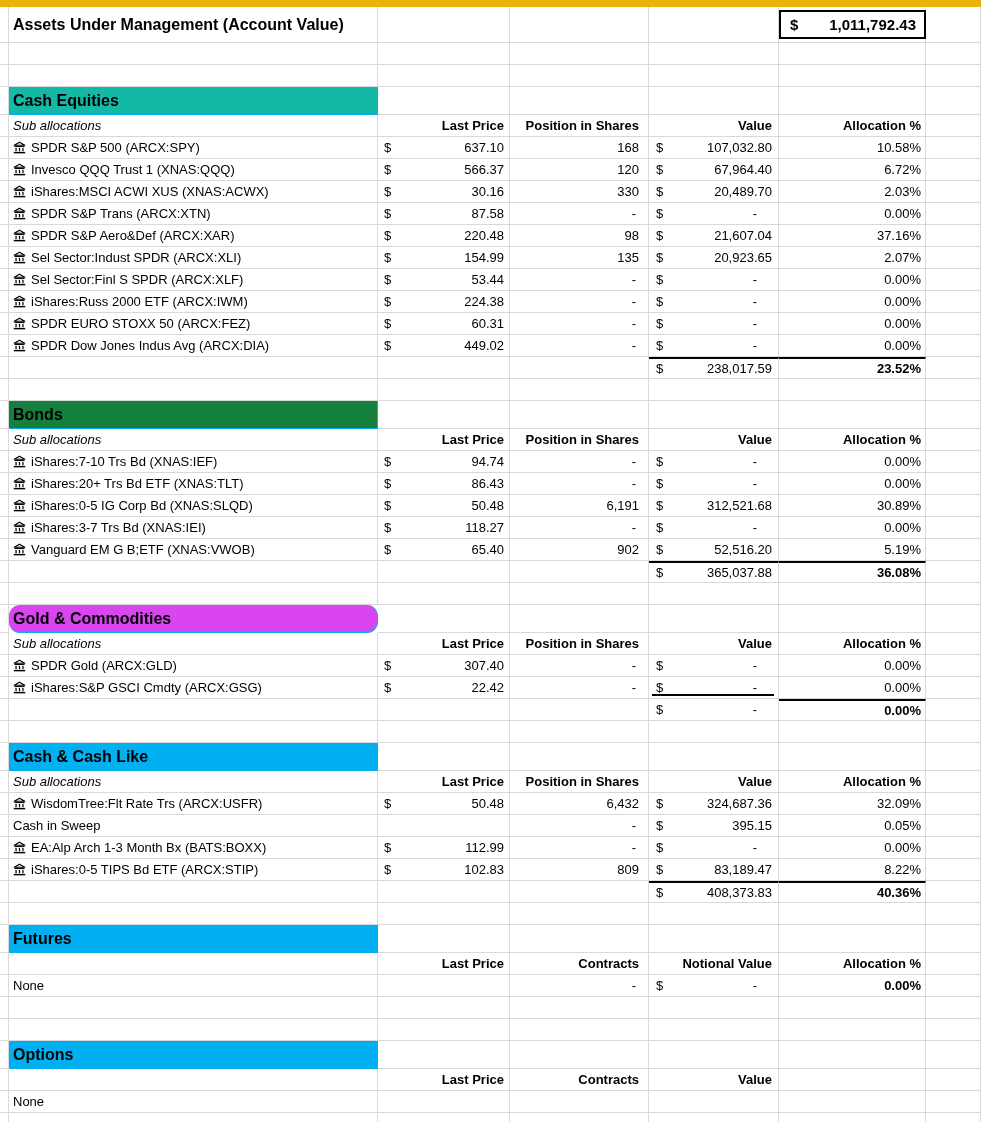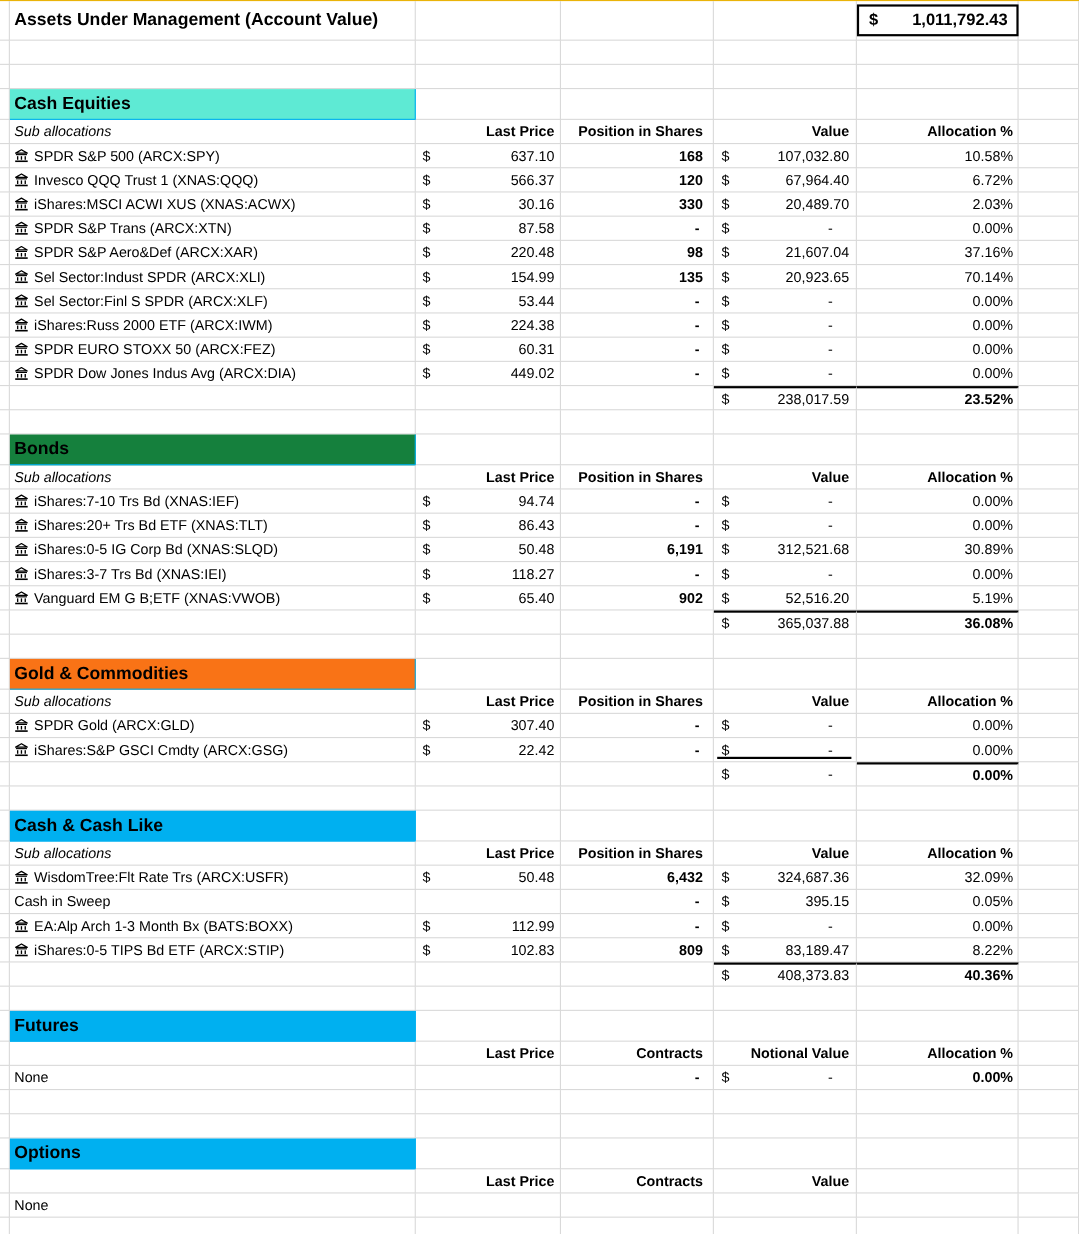--- a/index.html
+++ b/index.html
@@ -1,27 +1,27 @@
 <!DOCTYPE html>
 <html><head>
 <meta charset="utf-8">
 <style>
   * { box-sizing: border-box; }
   html,body { margin:0; padding:0; background:#fff; }
   body { font-family:"Liberation Sans","DejaVu Sans",sans-serif; color:#000; }
-  .sheet { width:981px; height:1122px; overflow:hidden; background:#fff; border-top:1px solid #eab308; }
+  .sheet { width:981px; height:1122px; overflow:hidden; background:#fff; border-top:7px solid #eab308; }
   .row { display:flex; width:981px; height:22px; }
   .row.h-title { height:36px; }
   .row.h-section { height:28px; }
   .cell { height:100%; border-right:1px solid #d9d9d9; border-bottom:1px solid #d9d9d9;
           display:flex; align-items:center; font-size:13px; line-height:1; white-space:nowrap; overflow:visible; }
   .c0 { width:9px; }
   .c1 { width:369px; padding-left:4px; justify-content:flex-start; }
   .c2 { width:132px; justify-content:flex-end; padding:0 5px 0 6px; }
-  .c3 { width:139px; justify-content:flex-end; padding-right:9px;font-weight:bold; }
+  .c3 { width:139px; justify-content:flex-end; padding-right:9px; }
   .c4 { width:130px; justify-content:flex-end; padding:0 6px 0 7px; }
   .c5 { width:147px; justify-content:flex-end; padding-right:4px; }
   .c6 { width:55px; }
   .cur-num { justify-content:space-between !important; }
   .c3.dash-pos { padding-right:12px; }
   .c4.dash-val .num { margin-right:15px; }
   .bold { font-weight:bold; }
   .italic { font-style:italic; }
   .title-text { font-weight:bold; font-size:16px; }
   .section-bar { font-weight:bold; font-size:16px; padding-left:4px; }
@@ -66,21 +66,21 @@
       <div class="cell c0"></div>
       <div class="cell c1"></div>
       <div class="cell c2"></div>
       <div class="cell c3"></div>
       <div class="cell c4"></div>
       <div class="cell c5"></div>
       <div class="cell c6"></div>
     </div>
     <div class="row h-section">
       <div class="cell c0"></div>
-      <div class="cell c1 section-bar" style="background: #5eead4; border-right-color: rgb(0, 176, 240); border-bottom-color: rgb(0, 176, 240);">Cash Equities</div>
+      <div class="cell c1 section-bar" style="background: #14b8a6; border-right-color: rgb(0, 176, 240); border-bottom-color: rgb(0, 176, 240);">Cash Equities</div>
       <div class="cell c2"></div>
       <div class="cell c3"></div>
       <div class="cell c4"></div>
       <div class="cell c5"></div>
       <div class="cell c6"></div>
     </div>
     <div class="row">
       <div class="cell c0"></div>
       <div class="cell c1 italic">Sub allocations</div>
       <div class="cell c2 bold">Last Price</div>
@@ -264,21 +264,21 @@
         <span class="num">154.99</span>
       </div>
       <div class="cell c3">
         <span>135</span>
       </div>
       <div class="cell c4 cur-num">
         <span class="cur">$</span>
         <span class="num">20,923.65</span>
       </div>
       <div class="cell c5">
-        <span>70.14%</span>
+        <span>2.07%</span>
       </div>
       <div class="cell c6"></div>
     </div>
     <div class="row">
       <div class="cell c0"></div>
       <div class="cell c1">
         <span class="bank-icon">
           <svg viewBox="0 0 16 16" width="13" height="13" fill="#000">
             <path d="M1.5 5.2 8 1.4l6.5 3.8z" fill="none" stroke="#000" stroke-width="1.4" stroke-linejoin="round"></path>
             <rect x="1.8" y="6.2" width="12.4" height="1.3"></rect>
@@ -613,21 +613,21 @@
       <div class="cell c0"></div>
       <div class="cell c1"></div>
       <div class="cell c2"></div>
       <div class="cell c3"></div>
       <div class="cell c4"></div>
       <div class="cell c5"></div>
       <div class="cell c6"></div>
     </div>
     <div class="row h-section">
       <div class="cell c0"></div>
-      <div class="cell c1 section-bar" style="background: #f97316; border-right-color: rgb(0, 176, 240); border-bottom-color: rgb(0, 176, 240);">Gold &amp; Commodities</div>
+      <div class="cell c1 section-bar" style="background: #d946ef; border-right-color: rgb(0, 176, 240); border-bottom-color: rgb(0, 176, 240); border-radius: 11px;">Gold &amp; Commodities</div>
       <div class="cell c2"></div>
       <div class="cell c3"></div>
       <div class="cell c4"></div>
       <div class="cell c5"></div>
       <div class="cell c6"></div>
     </div>
     <div class="row">
       <div class="cell c0"></div>
       <div class="cell c1 italic">Sub allocations</div>
       <div class="cell c2 bold">Last Price</div>

